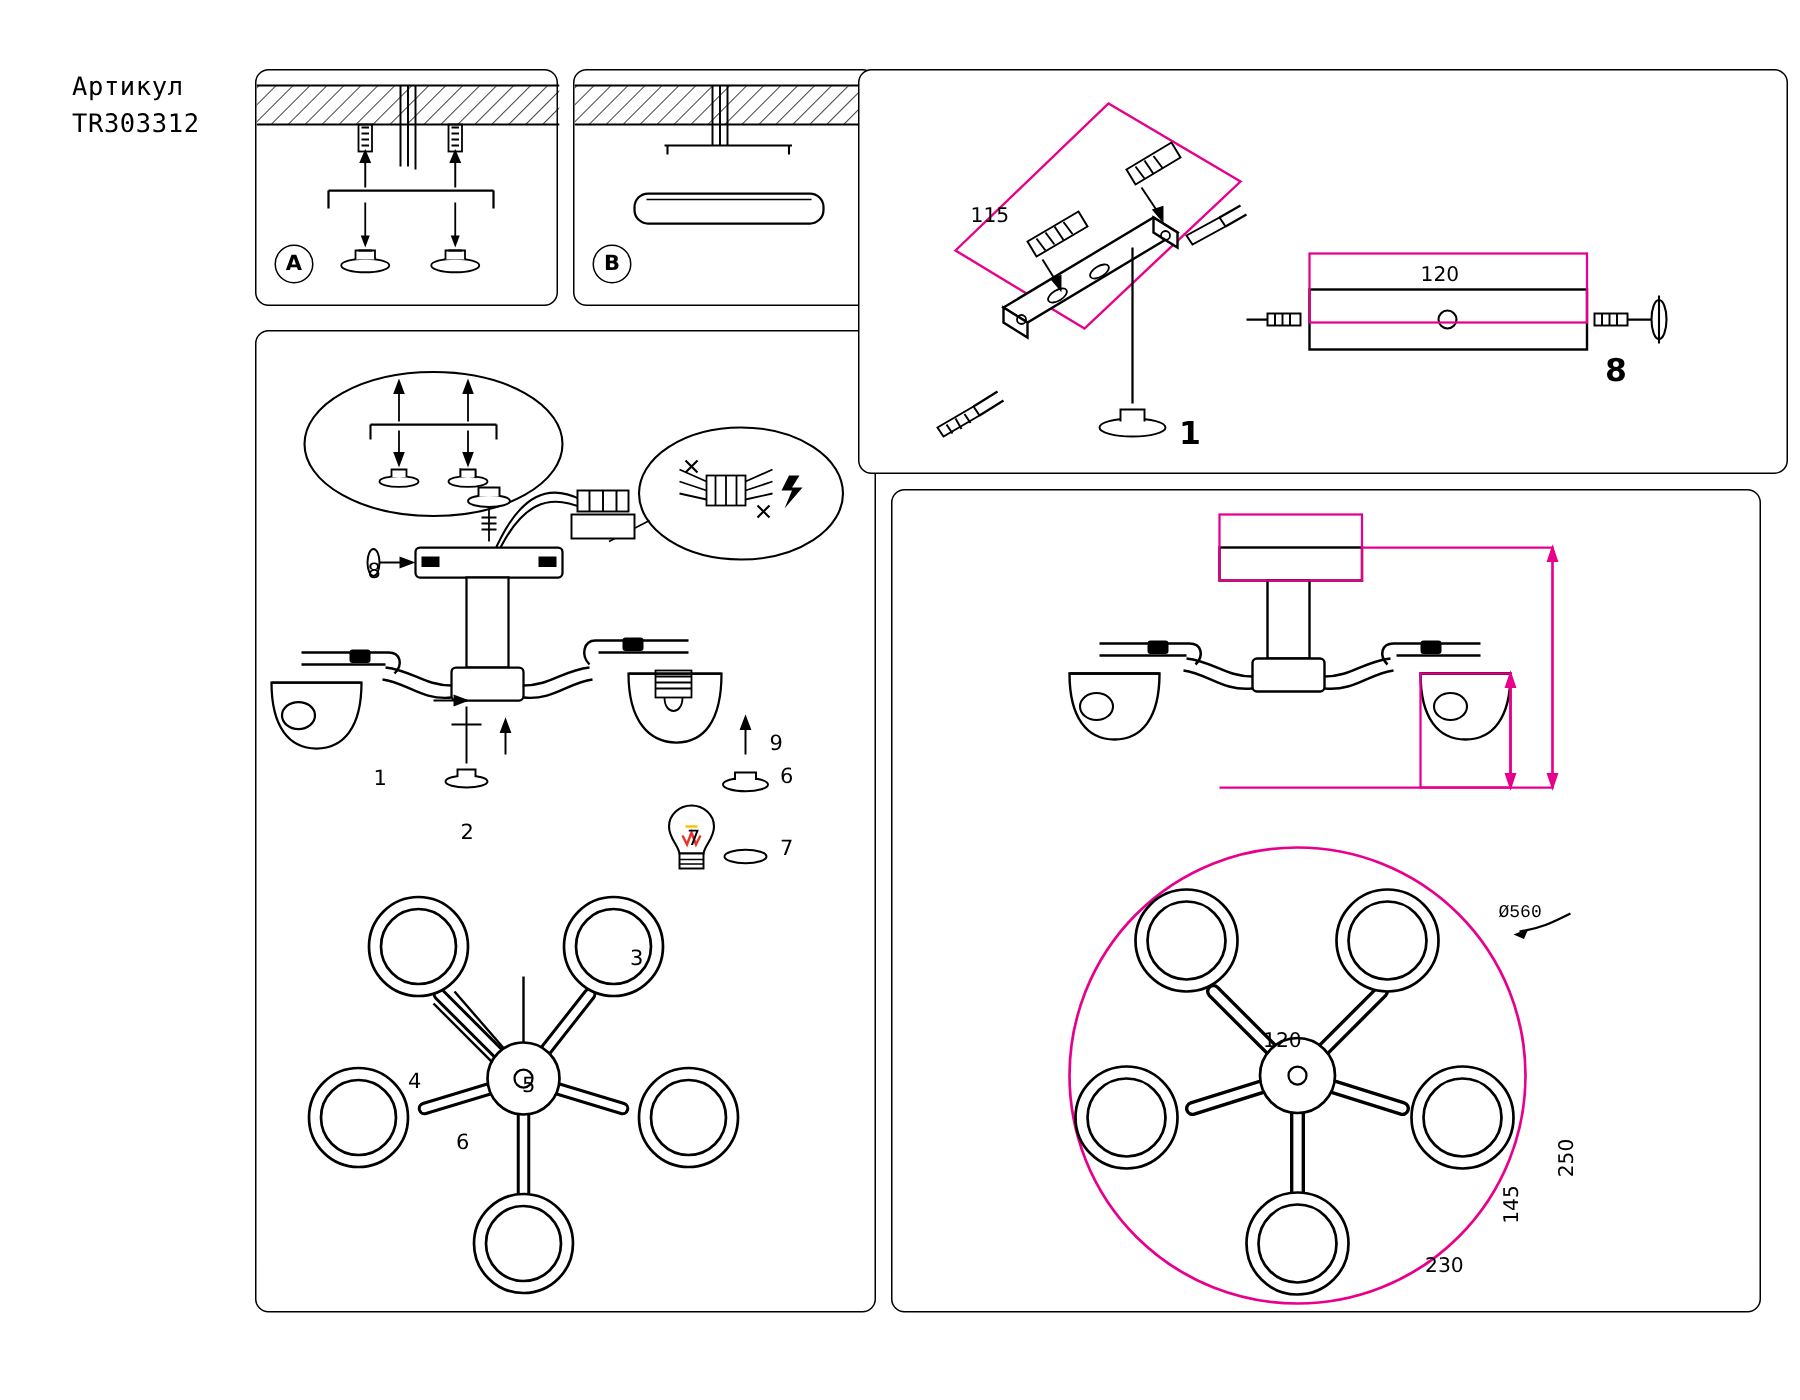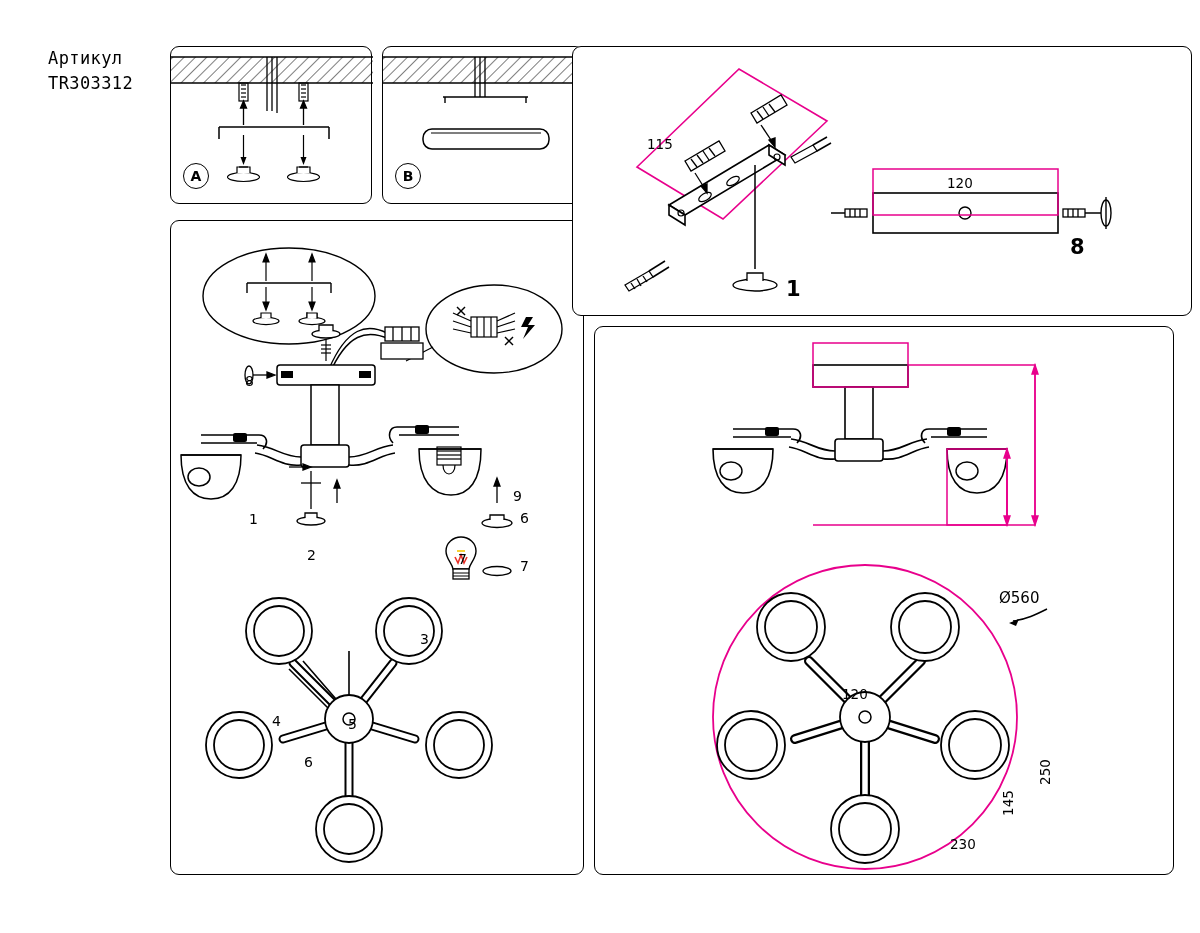--- a/index.html
+++ b/index.html
@@ -584,16 +584,16 @@
       <circle cx="270" cy="390" r="6" fill="#fff" stroke="#000" stroke-width="1.5"></circle>
 
       <path d="M418 294 C432 292 440 288 452 282" stroke="#000" stroke-width="1.5" fill="none"></path>
       <polygon points="414,296 424,292 421,299" fill="#000"></polygon>
     </svg>
 
     <div class="dim" style="left:247px; top:359px;">120</div>
     <div class="dim vert" style="left:437px; top:437px;">250</div>
     <div class="dim vert" style="left:400px; top:468px;">145</div>
     <div class="dim" style="left:355px; top:509px;">230</div>
-    <div class="dim" style="left:404px; top:262px; font-size:15px;">Ø560</div>
+    <div class="dim" style="left:404px; top:274px; font-size:12px;font-family:Liberation Mono, monospace;">Ø560</div>
   </div>
 
 </div>
 
 </body></html>

